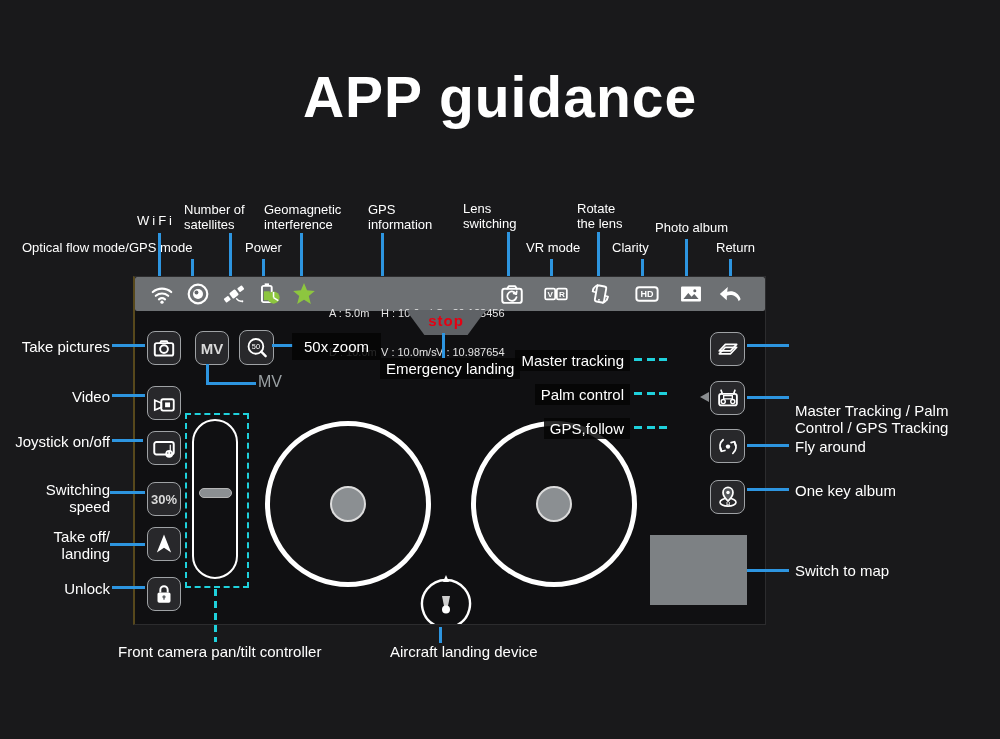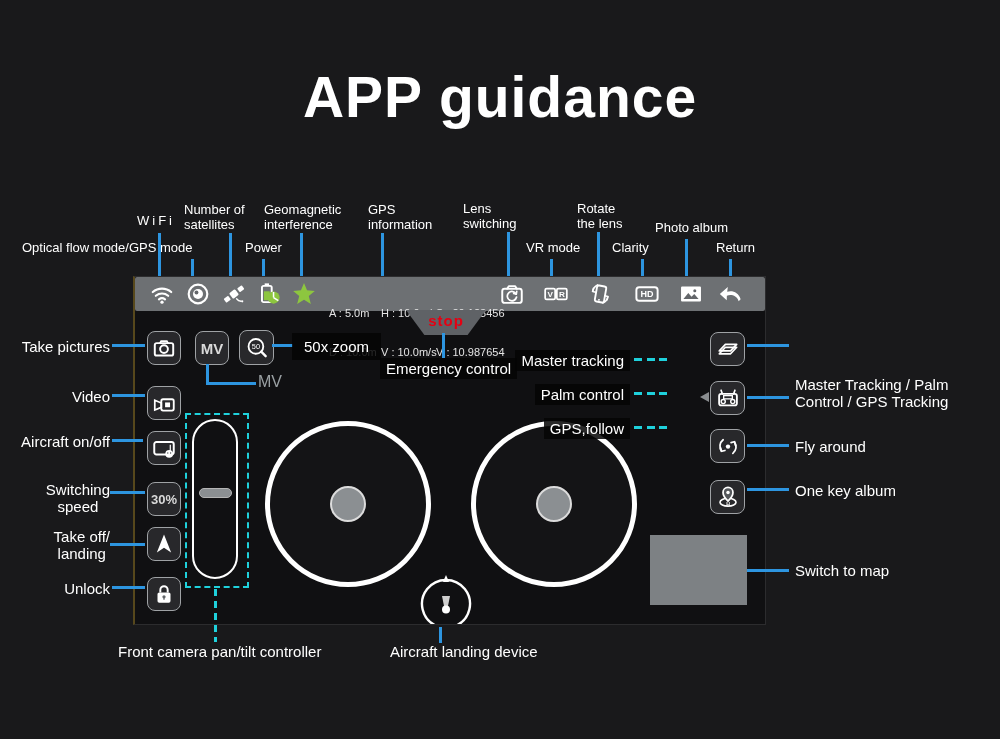--- a/index.html
+++ b/index.html
@@ -7,21 +7,21 @@
     --bar:#6d7073;
   }
   *{margin:0;padding:0;box-sizing:border-box}
   body{background:#000;font-family:"Liberation Sans",sans-serif}
   .page{position:relative;width:1000px;height:739px;background:#19191b;overflow:hidden}
   .title{position:absolute;top:64px;left:0;width:100%;text-align:center;
     color:#fff;font-size:57px;font-weight:bold;letter-spacing:1px}
   
   .cl{position:absolute;color:#fff;font-size:15px;line-height:17px;white-space:nowrap}
   .cl.sm{font-size:13px;line-height:15px}
-  .cl.r{text-align:center}
+  .cl.r{text-align:right}
   .cl.patch{background:rgba(5,5,5,.85);padding:2px 6px}
   .cl.gray{color:#9aa0a3;font-size:16px}
   
   .vln{position:absolute;width:3px;background:var(--blue)}
   .hln{position:absolute;height:3px;background:var(--blue)}
   .cdash{position:absolute;height:3px;background:repeating-linear-gradient(90deg,var(--cyan) 0 8px,transparent 8px 12.5px)}
   .cdashv{position:absolute;width:3px;background:repeating-linear-gradient(180deg,var(--cyan) 0 7px,transparent 7px 12px)}
   
   .app{position:absolute;left:133px;top:276px;width:633px;height:349px;
     background:#101012;border:1px solid #2c2c2e;border-left:2px solid #57481c;overflow:hidden}
@@ -283,21 +283,21 @@
         <path d="M12 3.2a4.6 4.6 0 0 1 4.6 4.6c0 3.4-4.6 8-4.6 8s-4.6-4.6-4.6-8A4.6 4.6 0 0 1 12 3.2Z" fill="#55585c" stroke-width="1.6"></path>
         <circle cx="12" cy="7.8" r="1.6" fill="#fff" stroke="none"></circle>
       </svg>
     </div>
   </div>
 
   <div class="cl r" style="right:890px;top:338px">Take pictures</div>
   <div class="hln" style="left:112px;top:344px;width:33px"></div>
   <div class="cl r" style="right:890px;top:388px">Video</div>
   <div class="hln" style="left:112px;top:394px;width:33px"></div>
-  <div class="cl r" style="right:890px;top:433px">Aircraft on/off</div>
+  <div class="cl r" style="right:890px;top:433px">Joystick on/off</div>
   <div class="hln" style="left:112px;top:439px;width:31px"></div>
   <div class="cl r" style="right:890px;top:481px">
     <span style="display:block">Switching</span>
     <span style="display:block">speed</span>
   </div>
   <div class="hln" style="left:110px;top:491px;width:35px"></div>
   <div class="cl r" style="right:890px;top:528px">
     <span style="display:block">Take off/</span>
     <span style="display:block">landing</span>
   </div>
@@ -306,32 +306,32 @@
   <div class="hln" style="left:112px;top:586px;width:33px"></div>
 
   <div class="vln" style="left:206px;top:364px;height:21px"></div>
   <div class="hln" style="left:206px;top:382px;width:50px"></div>
   <div class="cl gray" style="left:258px;top:373px">MV</div>
 
   <div class="hln" style="left:272px;top:344px;width:21px"></div>
   <div class="cl patch" style="left:292px;top:333px;padding:5px 12px">50x zoom</div>
 
   <div class="vln" style="left:442px;top:333px;height:25px"></div>
-  <div class="cl patch" style="left:380px;top:358px">Emergency control</div>
+  <div class="cl patch" style="left:380px;top:358px">Emergency landing</div>
 
   <div class="cl patch" style="right:370px;top:350px">Master tracking</div>
   <div class="cdash" style="left:634px;top:358px;width:34px"></div>
   <div class="cl patch" style="right:370px;top:384px">Palm control</div>
   <div class="cdash" style="left:634px;top:392px;width:34px"></div>
   <div class="cl patch" style="right:370px;top:418px">GPS,follow</div>
   <div class="cdash" style="left:634px;top:426px;width:34px"></div>
 
   <div class="hln" style="left:747px;top:344px;width:42px"></div>
   <div class="hln" style="left:747px;top:396px;width:42px"></div>
-  <div class="cl" style="left:795px;top:376px">
+  <div class="cl" style="left:795px;top:402px">
     <span style="display:block">Master Tracking / Palm</span>
     <span style="display:block">Control / GPS Tracking</span>
   </div>
   <div class="hln" style="left:747px;top:444px;width:42px"></div>
   <div class="cl" style="left:795px;top:438px">Fly around</div>
   <div class="hln" style="left:747px;top:488px;width:42px"></div>
   <div class="cl" style="left:795px;top:482px">One key album</div>
   <div class="hln" style="left:747px;top:569px;width:42px"></div>
   <div class="cl" style="left:795px;top:562px">Switch to map</div>
 

